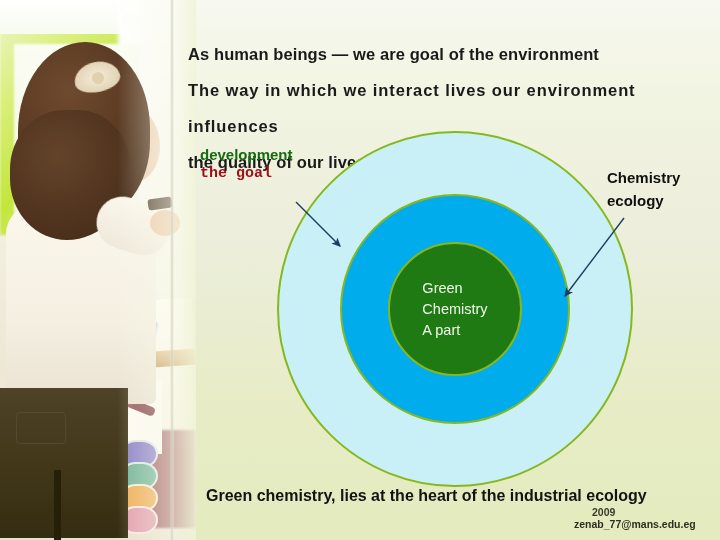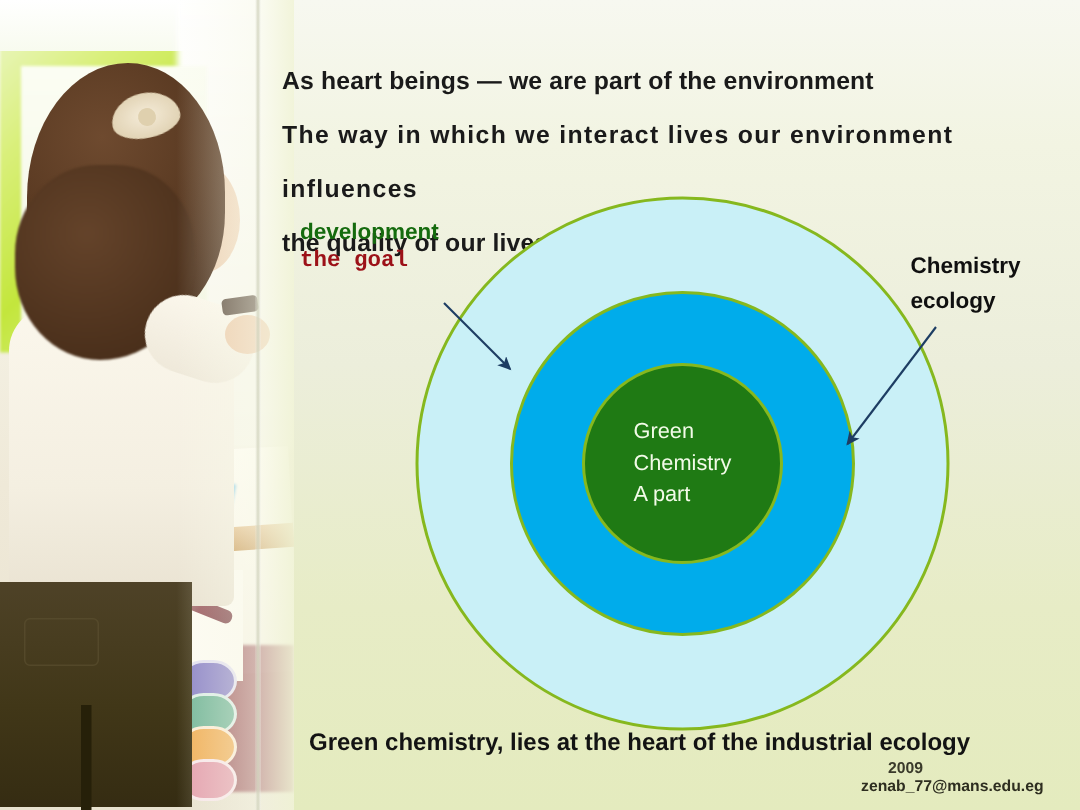--- a/index.html
+++ b/index.html
@@ -143,21 +143,21 @@
     <div class="g-bowKnot"></div>
     <div class="g-arm"></div>
     <div class="g-marker"></div>
     <div class="g-hand"></div>
 
     <div class="photo-fade"></div>
   </div>
   <div class="photo-divider"></div>
 
   <div class="headline">
-    <div>As heart beings   — we are part of the environment</div>
+    <div>As human beings   — we are goal of the environment</div>
     <div class="l2">The  way  in  which  we  interact  lives  our  environment  influences</div>
     <div>the quality of our lives</div>
   </div>
 
   <div class="lbl-sustain">
     <span class="g">development</span>
     <span class="r">the goal</span>
   </div>
 
   <div class="lbl-industrial">

